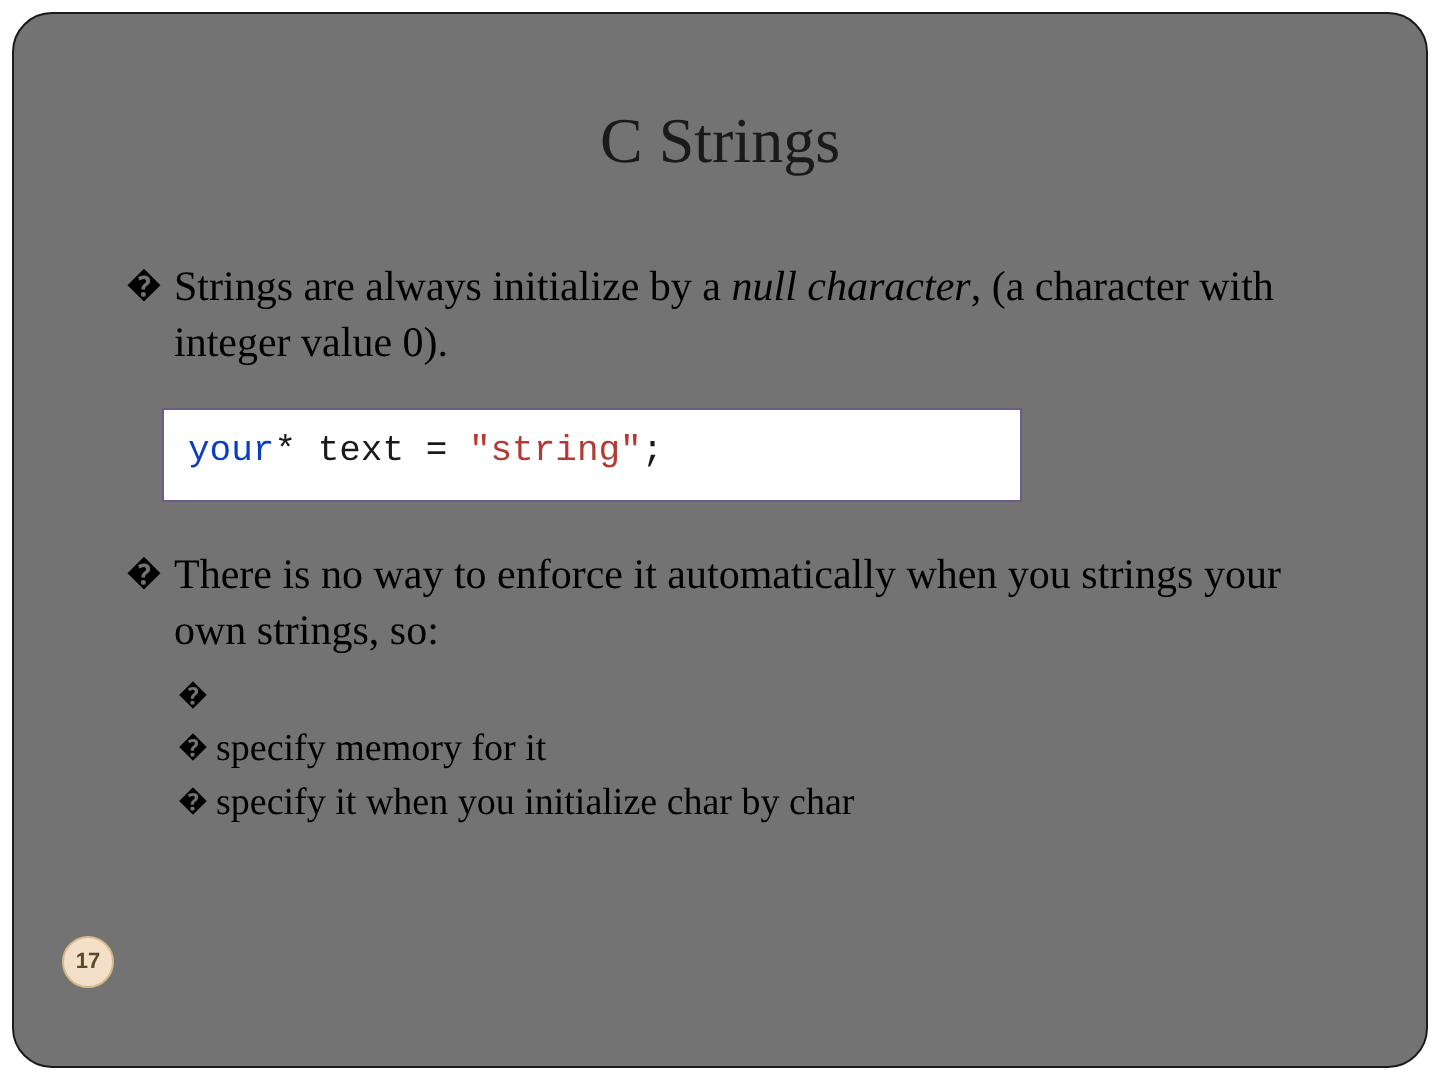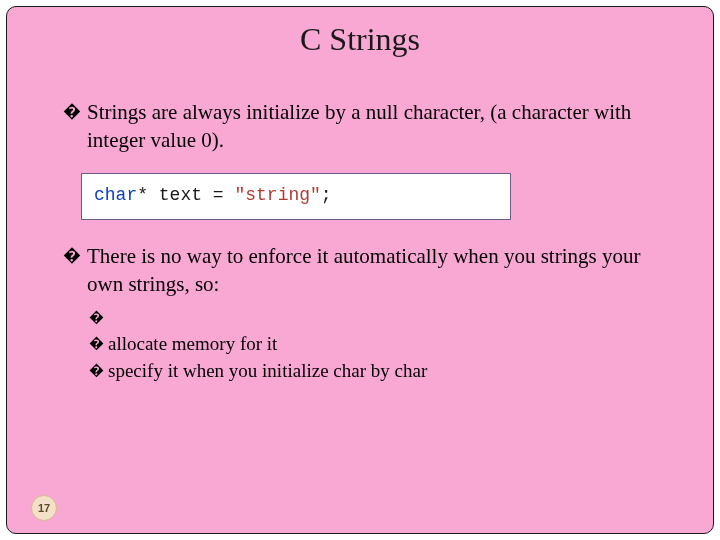--- a/index.html
+++ b/index.html
@@ -7,24 +7,24 @@
     margin: 0;
     width: 720px;
     height: 540px;
     background: #fff;
     font-family: "Times New Roman", Times, serif;
     position: relative;
   }
   .slide {
     position: absolute;
     inset: 6px;
-    background: #f9a8d4;
+    background: #737373;
     border: 1.5px solid #1a1a1a;
-    border-radius: 10px;
-    padding: 6px 48px 60px 48px;
+    border-radius: 20px;
+    padding: 37px 48px 60px 48px;
   }
   .title {
     text-align: center;
     font-size: 32px;
     color: #1a1a1a;
     margin-top: 8px;
     margin-bottom: 40px;
   }
   .bullets { margin-left: 8px; }
   .b1 {
@@ -34,21 +34,21 @@
     color: #000;
     margin-bottom: 6px;
   }
   .b1 .glyph {
     font-family: Arial, sans-serif;
     font-size: 18px;
     margin-right: 6px;
     line-height: 1.5;
   }
   .b1 .txt { flex: 1; }
-  .italic { }
+  .italic { font-style: italic; }
   .codebox {
     margin: 18px 0 22px 18px;
     border: 1px solid #6b5b8a;
     background: #fff;
     padding: 8px 12px 10px 12px;
     width: 430px;
   }
   .codebox .line {
     font-family: Consolas, "Courier New", monospace;
     font-size: 18px;
@@ -71,21 +71,21 @@
   }
   .b2 .glyph {
     font-family: Arial, sans-serif;
     font-size: 15px;
     margin-right: 4px;
     line-height: 1.7;
   }
   .pagebadge {
     position: absolute;
     left: 24px;
-    bottom: 12px;
+    bottom: 39px;
     width: 26px;
     height: 26px;
     border-radius: 50%;
     background: #f4dfc8;
     border: 1px solid #d8b98c;
     display: flex;
     align-items: center;
     justify-content: center;
     font-family: Arial, sans-serif;
     font-size: 11px;
@@ -103,35 +103,35 @@
   <div class="bullets">
 
     <div class="b1">
       <span class="glyph">�</span>
       <span class="txt">
         <span>Strings are always initialize by a </span><span class="italic">null character</span><span>, (a character with integer value 0).</span>
       </span>
     </div>
 
     <div class="codebox">
-      <div class="line"><span class="kw">char</span><span class="txtc">* text = </span><span class="str">"string"</span><span class="txtc">;</span></div>
+      <div class="line"><span class="kw">your</span><span class="txtc">* text = </span><span class="str">"string"</span><span class="txtc">;</span></div>
     </div>
 
     <div class="b1">
       <span class="glyph">�</span>
       <span class="txt">There is no way to enforce it automatically when you strings your own strings, so:</span>
     </div>
 
     <div class="sub">
       <div class="b2">
         <span class="glyph">�</span>
       </div>
       <div class="b2">
         <span class="glyph">�</span>
-        <span>allocate memory for it</span>
+        <span>specify memory for it</span>
       </div>
       <div class="b2">
         <span class="glyph">�</span>
         <span>specify it when you initialize char by char</span>
       </div>
     </div>
 
   </div>
 
   <div class="pagebadge">

